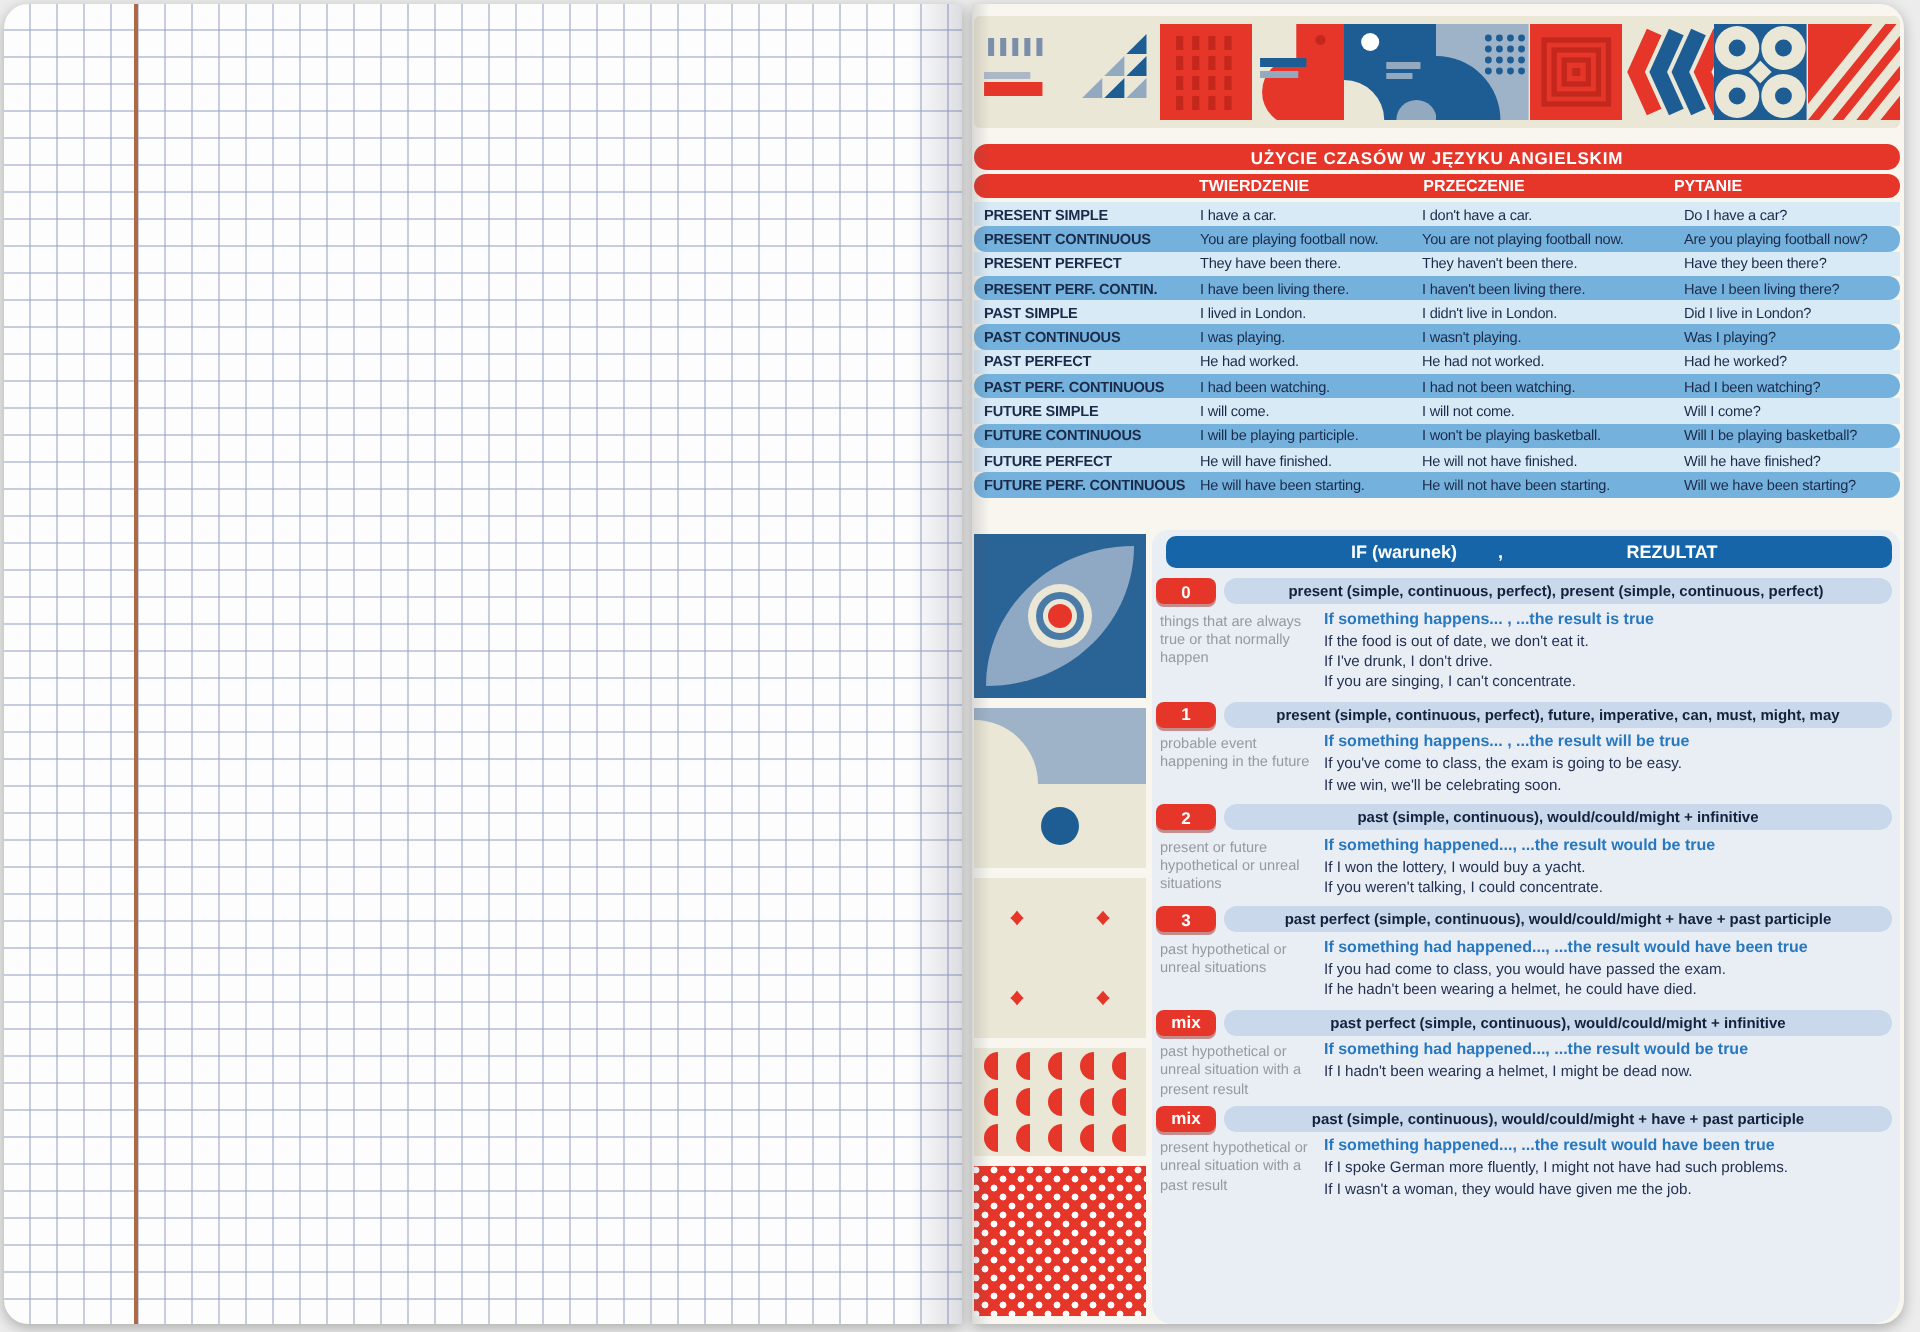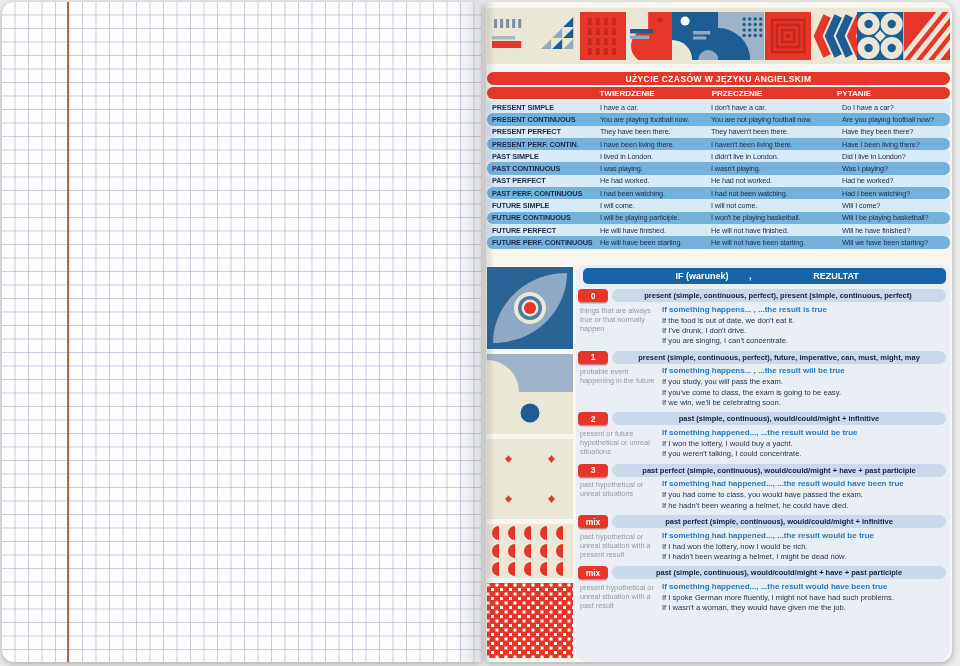--- a/index.html
+++ b/index.html
@@ -399,21 +399,20 @@
                 <div class="badge">1</div>
                 <div class="band">
                   <span>present (simple, continuous, perfect), future, imperative, </span>
                   <span class="it">can, must, might, may</span>
                 </div>
               </div>
               <div class="cbody">
                 <div class="usage">probable event happening in the future</div>
                 <div class="ccontent">
                   <div class="pattern">If something happens... , ...the result will be true</div>
-                  <div class="ex">If you study, you will pass the exam.</div>
                   <div class="ex">If you've come to class, the exam is going to be easy.</div>
                   <div class="ex">If we win, we'll be celebrating soon.</div>
                 </div>
               </div>
             </div>
 
             <div class="cblock">
               <div class="cband-row">
                 <div class="badge">2</div>
                 <div class="band">
@@ -455,21 +454,20 @@
                 <div class="badge">mix</div>
                 <div class="band">
                   <span>past perfect (simple, continuous), </span>
                   <span class="it">would/could/might + infinitive</span>
                 </div>
               </div>
               <div class="cbody">
                 <div class="usage">past hypothetical or unreal situation with a present result</div>
                 <div class="ccontent">
                   <div class="pattern">If something had happened..., ...the result would be true</div>
-                  <div class="ex">If I had won the lottery, now I would be rich.</div>
                   <div class="ex">If I hadn't been wearing a helmet, I might be dead now.</div>
 
                 </div>
               </div>
             </div>
 
             <div class="cblock">
               <div class="cband-row">
                 <div class="badge">mix</div>
                 <div class="band">

